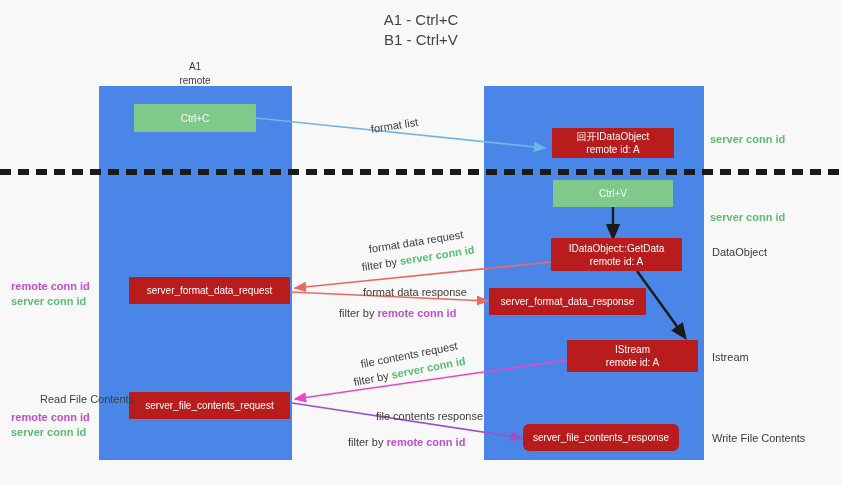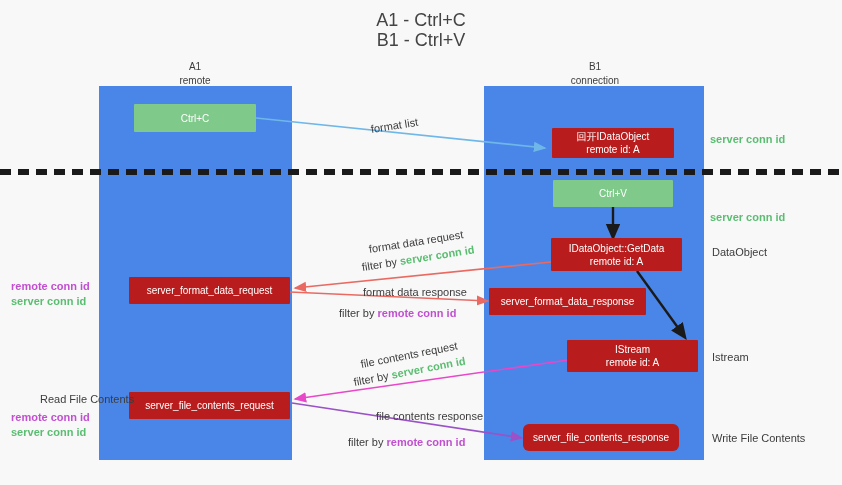--- a/index.html
+++ b/index.html
@@ -22,21 +22,21 @@
     width: 842px;
     height: 485px;
     pointer-events: none;
   }
   .title {
     position: absolute;
     left: 0;
     top: 10px;
     width: 842px;
     text-align: center;
-    font-size: 18px;
+    font-size: 15px;
     color: #444444;
     line-height: 20px;
   }
   .col-header {
     position: absolute;
     text-align: center;
     font-size: 10px;
     color: #3c3c3c;
     line-height: 14px;
     width: 160px;
@@ -86,24 +86,20 @@
 
   <div class="title">
     <div>A1 - Ctrl+C</div>
     <div>B1 - Ctrl+V</div>
   </div>
 
   <div class="col-header" style="left:115px; top:60px;">
     <div>A1</div>
     <div>remote</div>
   </div>
-  <div class="col-header" style="left:515px; top:60px;">
-    <div>B1</div>
-    <div>connection</div>
-  </div>
 
   <div class="col-band" style="left:99px; top:86px; width:193px; height:374px;"></div>
   <div class="col-band" style="left:484px; top:86px; width:220px; height:374px;"></div>
 
   <svg class="layer">
     <defs>
       <marker id="ah-blue" markerWidth="9" markerHeight="9" refX="7" refY="3.2" orient="auto">
         <path d="M0,0 L8,3.2 L0,6.4 z" fill="#6fb7e8"></path>
       </marker>
       <marker id="ah-red" markerWidth="9" markerHeight="9" refX="7" refY="3.2" orient="auto">

